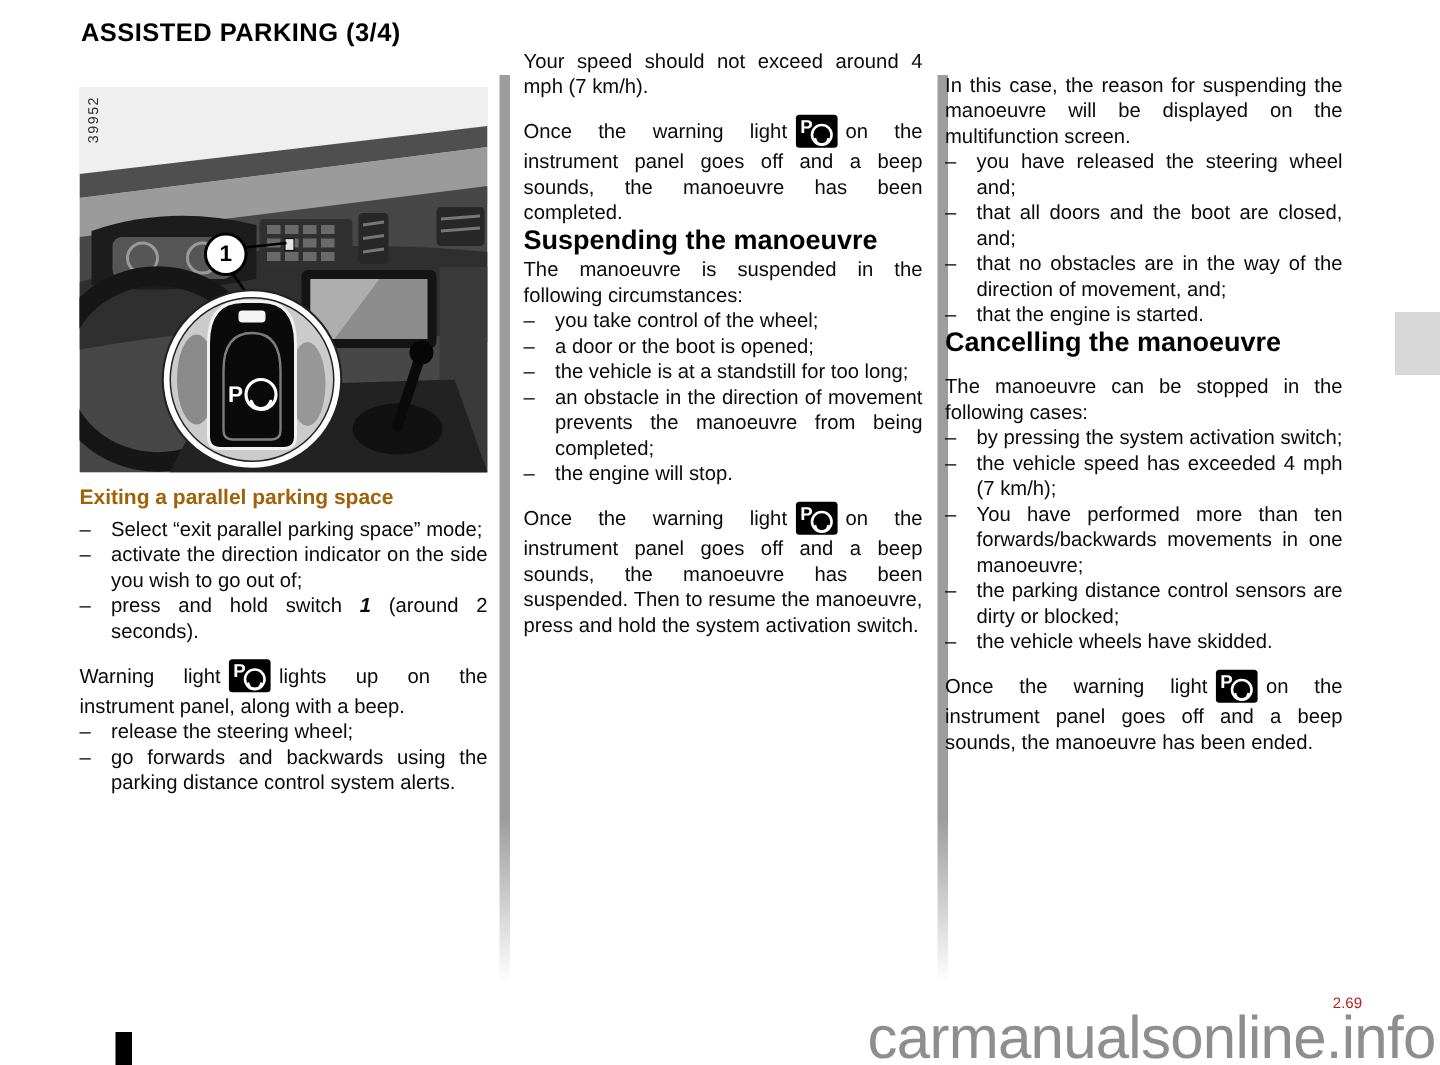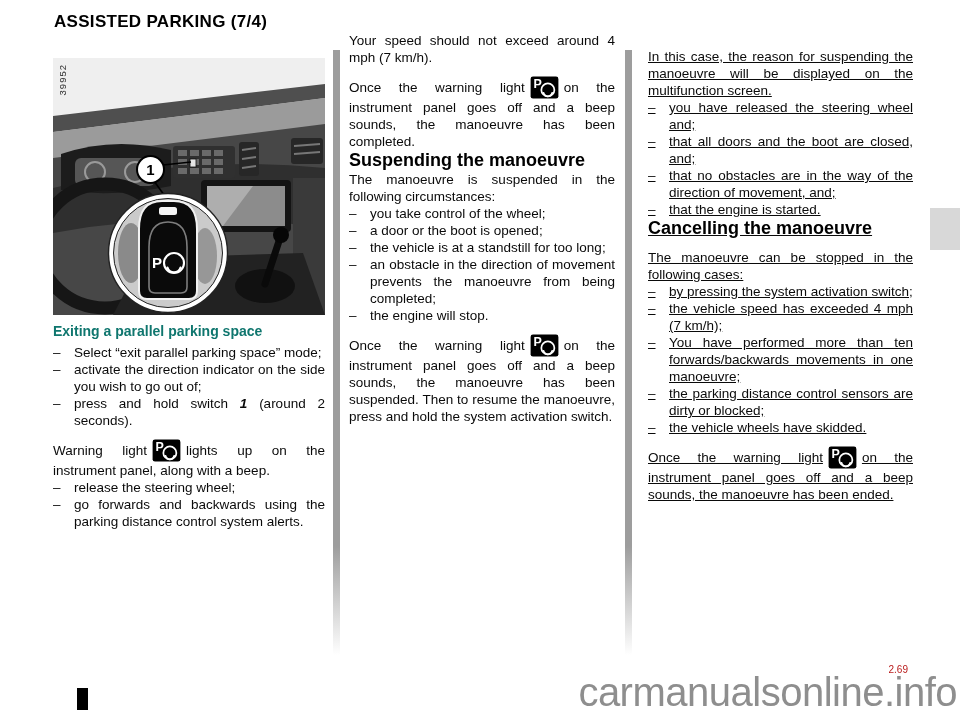--- a/index.html
+++ b/index.html
@@ -7,37 +7,37 @@
        font-family:"Liberation Sans", sans-serif;color:#0a0a0a;
        -webkit-font-smoothing:antialiased;}
   .page{position:absolute;inset:0;}
 
   .title{position:absolute;left:54px;top:12px;margin:0;
          font-size:17px;font-weight:bold;letter-spacing:.3px;color:#000;}
 
   .col{position:absolute;font-size:13.5px;line-height:17px;text-align:justify;}
   .col1{left:53px;top:58px;width:272px;}
   .col2{left:349px;top:32px;width:266px;}
-  .col3{left:648px;top:48px;width:265px;text-decoration:underline;}
+  .col3{left:630px;top:48px;width:265px;}
 
   .divider{position:absolute;top:50px;width:7px;height:605px;
            background:linear-gradient(to bottom,#9d9d9d 0%,#9d9d9d 82%,rgba(157,157,157,0) 100%);}
   .d1{left:333px}.d2{left:625px}
 
   
   .photo-wrap{position:relative;width:272px;height:257px;margin:0 0 8px 0;}
   .photo-wrap svg{display:block}
   .fig-num{position:absolute;left:1px;top:6px;font-size:9.5px;color:#2e2e2e;
            writing-mode:vertical-rl;transform:rotate(180deg);letter-spacing:1px;}
   .callout{position:absolute;left:83px;top:97px;width:25px;height:25px;border:2px solid #000;
            border-radius:50%;background:#fff;display:flex;align-items:center;justify-content:center;
            font-size:15px;font-weight:bold;color:#000;}
 
   h2.section{font-size:18px;line-height:21px;font-weight:bold;margin:0;text-align:left;color:#000;}
-  h3.sub{font-size:14px;line-height:17px;font-weight:bold;margin:0 0 4px 0;text-align:left;color:#0f766e;}
+  h3.sub{font-size:14px;line-height:17px;font-weight:bold;margin:0 0 4px 0;text-align:left;color:#a16207;}
 
   p{margin:0;}
   .mt{margin-top:10px;}
   .mt-lg{margin-top:16px;}
 
   .bullet{display:flex;}
   .bullet .dash{flex:0 0 21px;}
   .bullet .btext{flex:1;text-align:justify;}
   .sw-num{font-weight:bold;font-style:italic;}
 
@@ -49,21 +49,21 @@
 
   .page-number{position:absolute;right:52px;top:664px;font-size:10px;color:#b91c1c;}
   .watermark{position:absolute;right:3px;top:676px;font-size:40px;line-height:32px;
              color:#8e8e8e;letter-spacing:-.5px;}
 </style>
 </head>
 <body>
 
 <div class="page">
 
-  <h1 class="title">ASSISTED PARKING (7/4)</h1>
+  <h1 class="title">ASSISTED PARKING (3/4)</h1>
 
   <div class="col col1">
 
     <div class="photo-wrap">
       <svg width="272" height="257" viewBox="0 0 272 257">
         <rect x="0" y="0" width="272" height="257" fill="#c4c4c4"></rect>
         <polygon points="0,0 272,0 272,38 0,72" fill="#efefef"></polygon>
         <polygon points="0,58 272,26 272,40 0,74" fill="#4f4f4f"></polygon>
         <polygon points="0,74 272,40 272,78 0,110" fill="#9b9b9b"></polygon>
         <polygon points="0,100 272,66 272,257 0,257" fill="#474747"></polygon>

